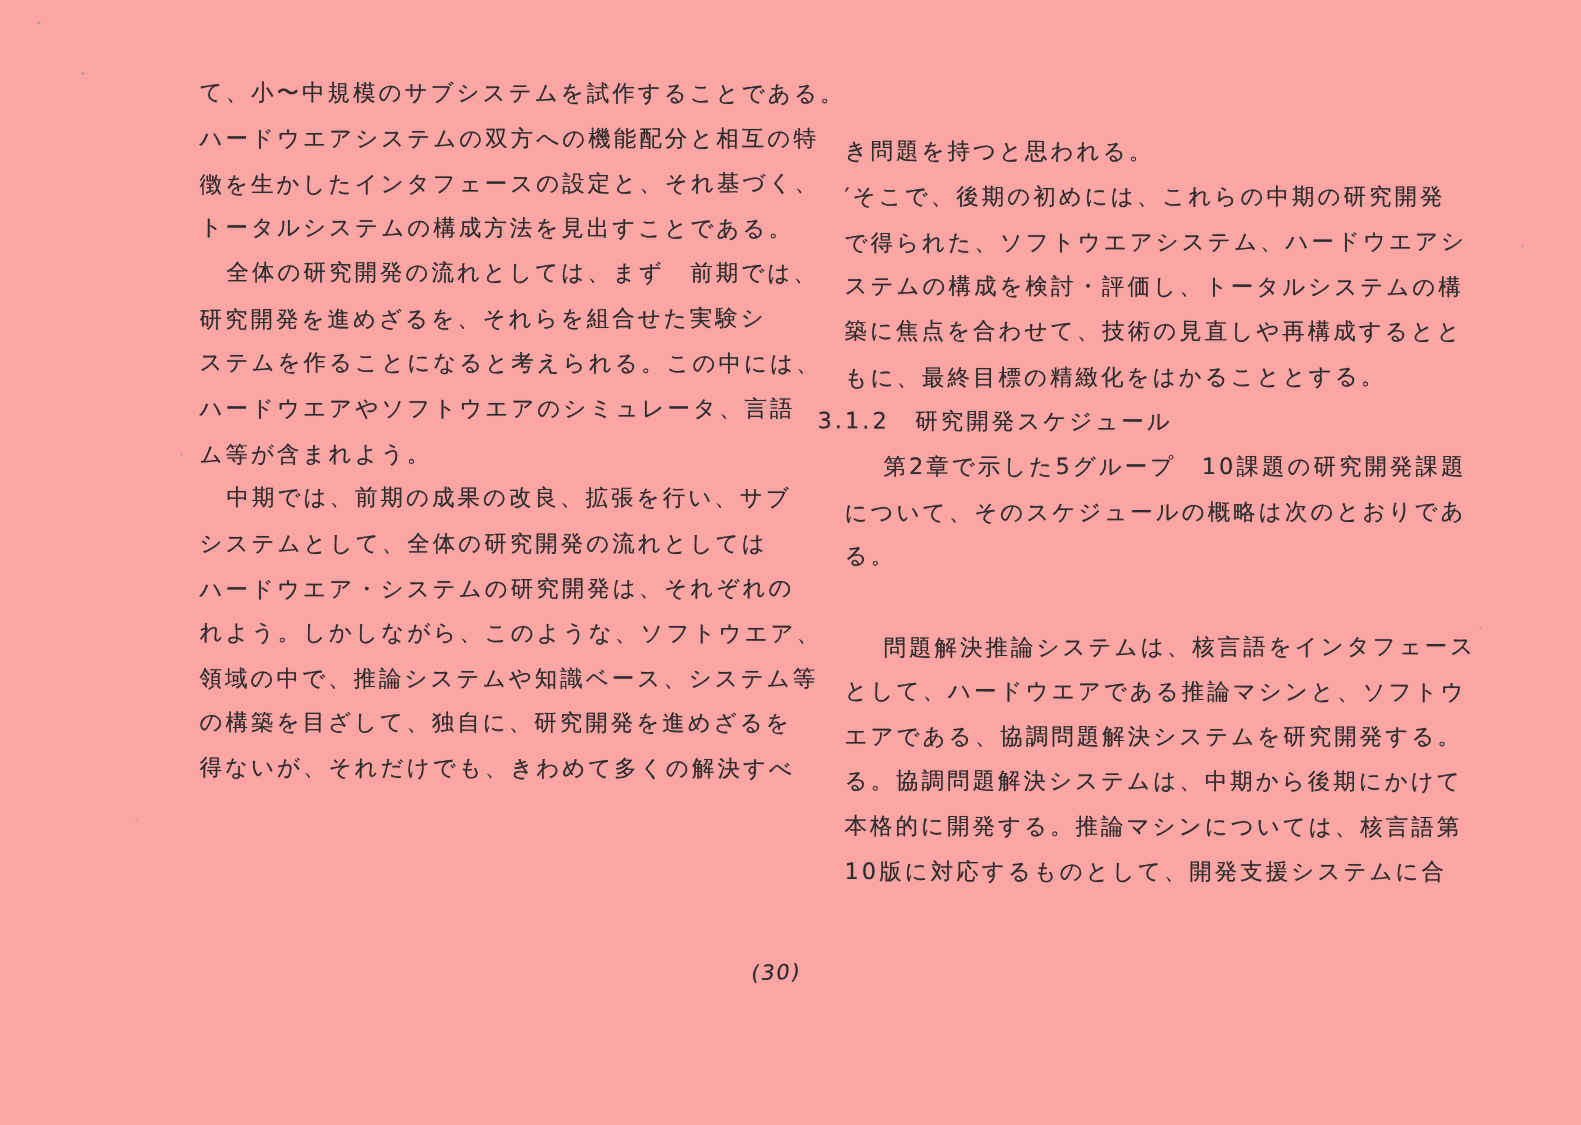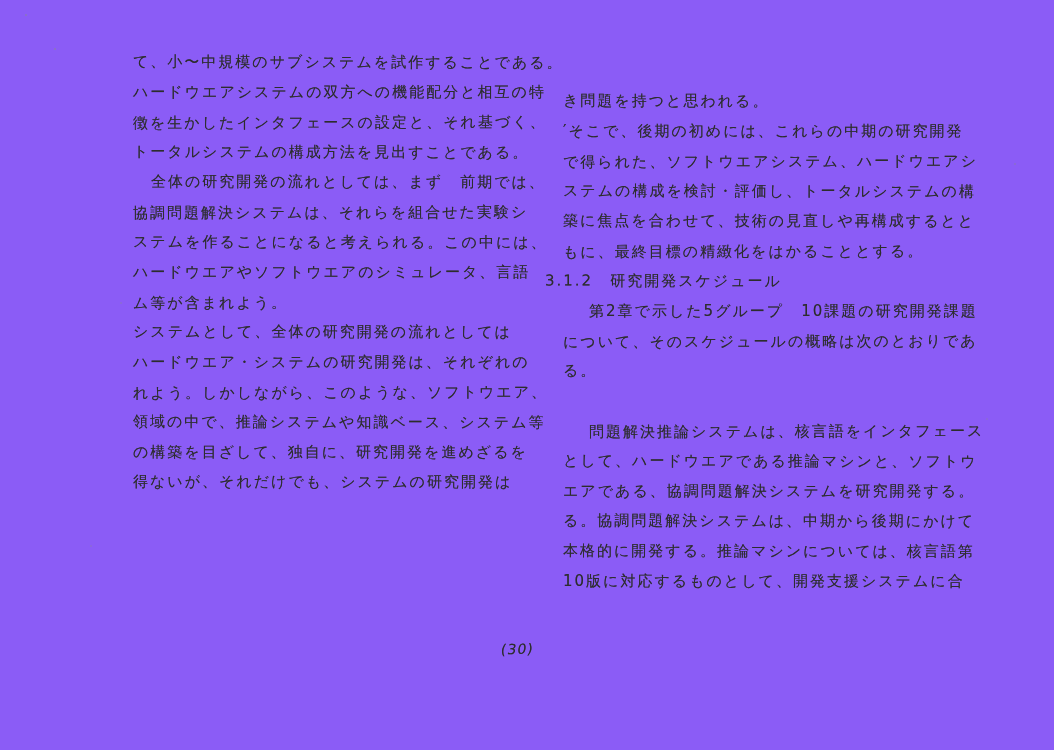--- a/index.html
+++ b/index.html
@@ -2,21 +2,21 @@
 <html lang="ja"><head>
 <meta charset="utf-8">
 <style>
   html,body{margin:0;padding:0;}
   body{
     width:1054px;height:750px;position:relative;overflow:hidden;
     background:#fefefe;
     font-family:"DejaVu Sans",sans-serif;
   }
   .page{
-    position:absolute;inset:0;background:#8b5cf6;
+    position:absolute;inset:0;background:#fca5a5;
   }
   .col{
     position:absolute;
     color:#2d2d2d;
     font-size:15px;
     letter-spacing:2px;
     text-shadow:0 0 0.5px rgba(45,45,45,0.55);
   }
   .col-left{left:133px;top:47px;width:430px;}
   .col-right{left:545px;top:51px;width:440px;margin-top:35px;}
@@ -58,30 +58,31 @@
   <div class="speck s4"></div>
   <div class="speck s5"></div>
   <div class="speck s6"></div>
 
   <div class="col col-left" id="left-column">
       <div class="tline">て、小〜中規模のサブシステムを試作することである。</div>
       <div class="tline">ハードウエアシステムの双方への機能配分と相互の特</div>
       <div class="tline">徴を生かしたインタフェースの設定と、それ基づく、</div>
       <div class="tline">トータルシステムの構成方法を見出すことである。</div>
       <div class="tline ind1">全体の研究開発の流れとしては、まず　前期では、</div>
-      <div class="tline">協調問題解決システムは、それらを組合せた実験シ</div>
+      <div class="tline">研究開発を進めざるを、それらを組合せた実験シ</div>
       <div class="tline">ステムを作ることになると考えられる。この中には、</div>
       <div class="tline">ハードウエアやソフトウエアのシミュレータ、言語</div>
       <div class="tline">ム等が含まれよう。</div>
+      <div class="tline ind1">中期では、前期の成果の改良、拡張を行い、サブ</div>
       <div class="tline">システムとして、全体の研究開発の流れとしては</div>
       <div class="tline">ハードウエア・システムの研究開発は、それぞれの</div>
       <div class="tline">れよう。しかしながら、このような、ソフトウエア、</div>
       <div class="tline">領域の中で、推論システムや知識ベース、システム等</div>
       <div class="tline">の構築を目ざして、独自に、研究開発を進めざるを</div>
-      <div class="tline">得ないが、それだけでも、システムの研究開発は</div>
+      <div class="tline">得ないが、それだけでも、きわめて多くの解決すべ</div>
     </div>
 
   <div class="col col-right" id="right-column">
       <div class="tline ind1">き問題を持つと思われる。</div>
       <div class="tline ind1">′そこで、後期の初めには、これらの中期の研究開発</div>
       <div class="tline ind1">で得られた、ソフトウエアシステム、ハードウエアシ</div>
       <div class="tline ind1">ステムの構成を検討・評価し、トータルシステムの構</div>
       <div class="tline ind1">築に焦点を合わせて、技術の見直しや再構成するとと</div>
       <div class="tline ind1">もに、最終目標の精緻化をはかることとする。</div>
       <div class="tline">3.1.2　研究開発スケジュール</div>

